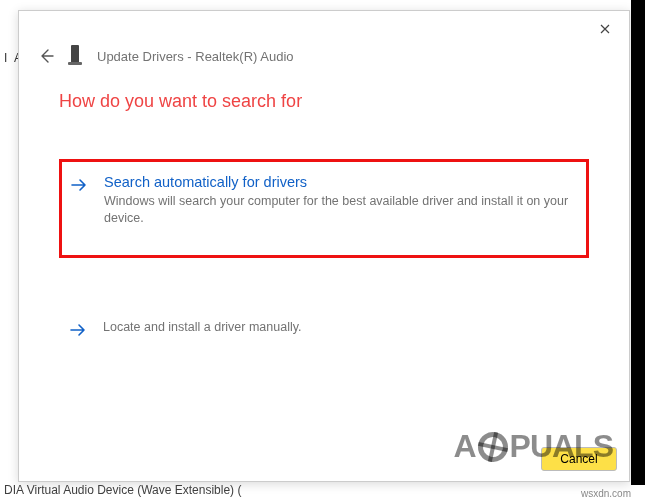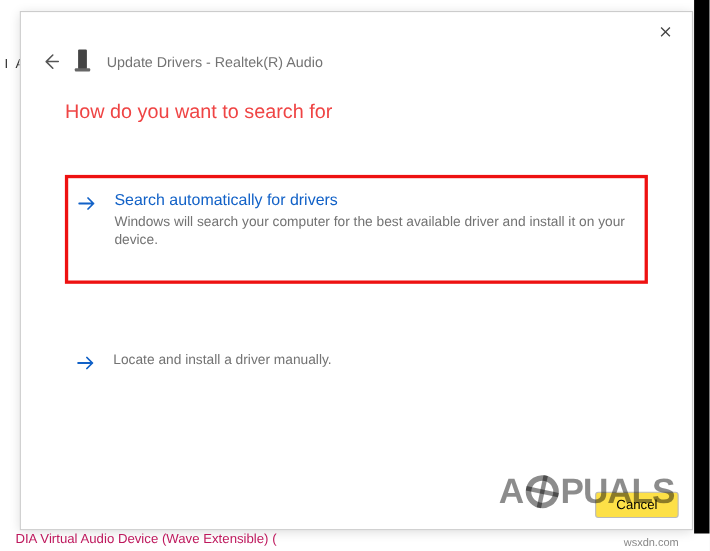--- a/index.html
+++ b/index.html
@@ -158,27 +158,27 @@
     }
     .watermark .globe::after {
       content: "";
       position: absolute;
       top: 50%; left: -5px; right: -5px;
       height: 4px; margin-top: -2px;
       background: rgba(0,0,0,0.45);
     }
     .bottom-caption {
       position: absolute;
-      left: 14px; bottom: 4px;
+      left: 4px; bottom: 4px;
       font-size: 12px;
-      color: #be185d;
+      color: #404040;
     }
     .bottom-credit {
       position: absolute;
-      right: 28px; bottom: 2px;
+      right: 14px; bottom: 2px;
       font-size: 10px;
       color: #888;
     }
   </style>
 </head>
 <body>
 
 <div class="backdrop">
   <div class="ghost-text">I
 A

